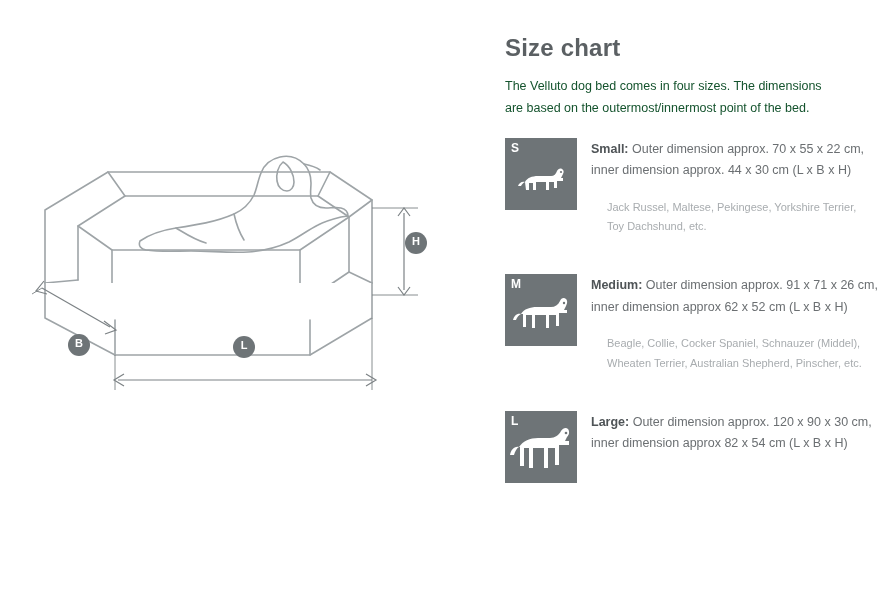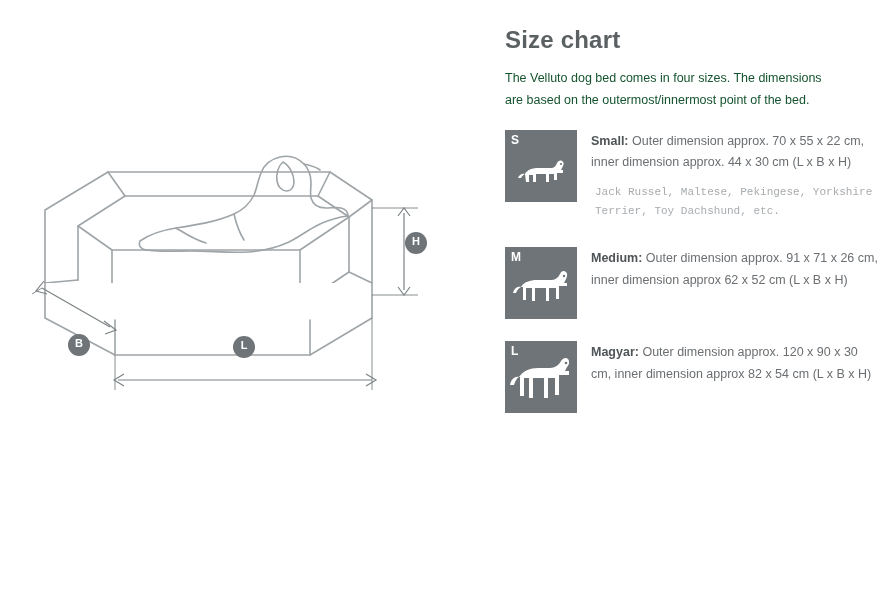--- a/index.html
+++ b/index.html
@@ -24,21 +24,21 @@
     left: 0;
     top: 0;
     width: 470px;
     height: 593px;
   }
 
   
   .chart-panel {
     position: absolute;
     left: 505px;
-    top: 4px;
+    top: 12px;
     width: 381px;
     height: 569px;
     padding-top: 22px;
   }
   .chart-title {
     font-size: 24px;
     font-weight: bold;
     color: #5b6063;
     letter-spacing: 0.2px;
     margin: 0 0 14px 0;
@@ -87,22 +87,21 @@
     font-size: 12.5px;
     line-height: 1.72;
     color: #6b6f72;
     margin: 0 8px 9px 0;
   }
   .size-main b { color: #4f5457; }
   .size-breeds {
     font-size: 11px;
     line-height: 1.75;
     color: #a8acaf;
-    margin: 4px;
-    font-family: Liberation Mono, monospace;
+    margin: 16px;
   }
 </style>
 </head>
 <body>
 
 <div class="page">
 
   <div class="illustration">
     <svg width="470" height="593" viewBox="0 0 470 593">
       <g fill="none" stroke="#9ea4a7" stroke-width="1.6" stroke-linejoin="round" stroke-linecap="round">
@@ -224,33 +223,34 @@
         <svg class="dog" viewBox="0 0 72 60">
           <g fill="#ffffff">
             <path d="M16,30 C19,25 25,23 32,23 L46,23 C50,23 53,21 55,17 C56,14 59,13 61,15 C63,17 62,20 61,22 L59,26 L62,26 L62,29 L54,29 L54,42 L51,42 L51,31 L44,31 L44,44 L41,44 L41,31 L30,31 L30,44 L27,44 L27,31 L21,31 L21,43 L18,43 L18,30 Z"></path>
             <path d="M16,30 C12,29 9,32 8,36 L11,36 C12,33 14,31 16,30 Z"></path>
             <circle cx="59" cy="19" r="1.2" fill="#6e7477"></circle>
           </g>
         </svg>
       </div>
       <div class="size-text">
         <p class="size-main"><b>Medium:</b><span> Outer dimension approx. 91 x 71 x 26 cm, inner dimension approx 62 x 52 cm (L x B x H)</span></p>
+        <p class="size-breeds">Beagle, Collie, Cocker Spaniel, Schnauzer (Middel), Wheaten Terrier, Australian Shepherd, Pinscher, etc.</p>
       </div>
     </div>
 
     <div class="size-row">
       <div class="size-badge">
         <span class="letter">L</span>
         <svg class="dog" viewBox="0 0 72 60">
           <g fill="#ffffff">
             <path d="M14,26 C18,20 25,17 33,17 L45,17 C50,17 54,14 56,10 C58,7 61,6 63,8 C65,11 64,14 62,16 L60,20 L64,20 L64,24 L54,24 L54,44 L50,44 L50,27 L43,27 L43,47 L39,47 L39,27 L28,27 L28,47 L24,47 L24,27 L19,27 L19,45 L15,45 L15,26 Z"></path>
             <path d="M14,26 C9,25 6,29 5,34 L9,34 C10,30 12,27 14,26 Z"></path>
             <circle cx="61" cy="12" r="1.3" fill="#6e7477"></circle>
           </g>
         </svg>
       </div>
       <div class="size-text">
-        <p class="size-main"><b>Magyar:</b><span> Outer dimension approx. 120 x 90 x 30 cm, inner dimension approx 82 x 54 cm (L x B x H)</span></p>
+        <p class="size-main"><b>Large:</b><span> Outer dimension approx. 120 x 90 x 30 cm, inner dimension approx 82 x 54 cm (L x B x H)</span></p>
       </div>
     </div>
 
   </div>
 </div>
 
 </body></html>

